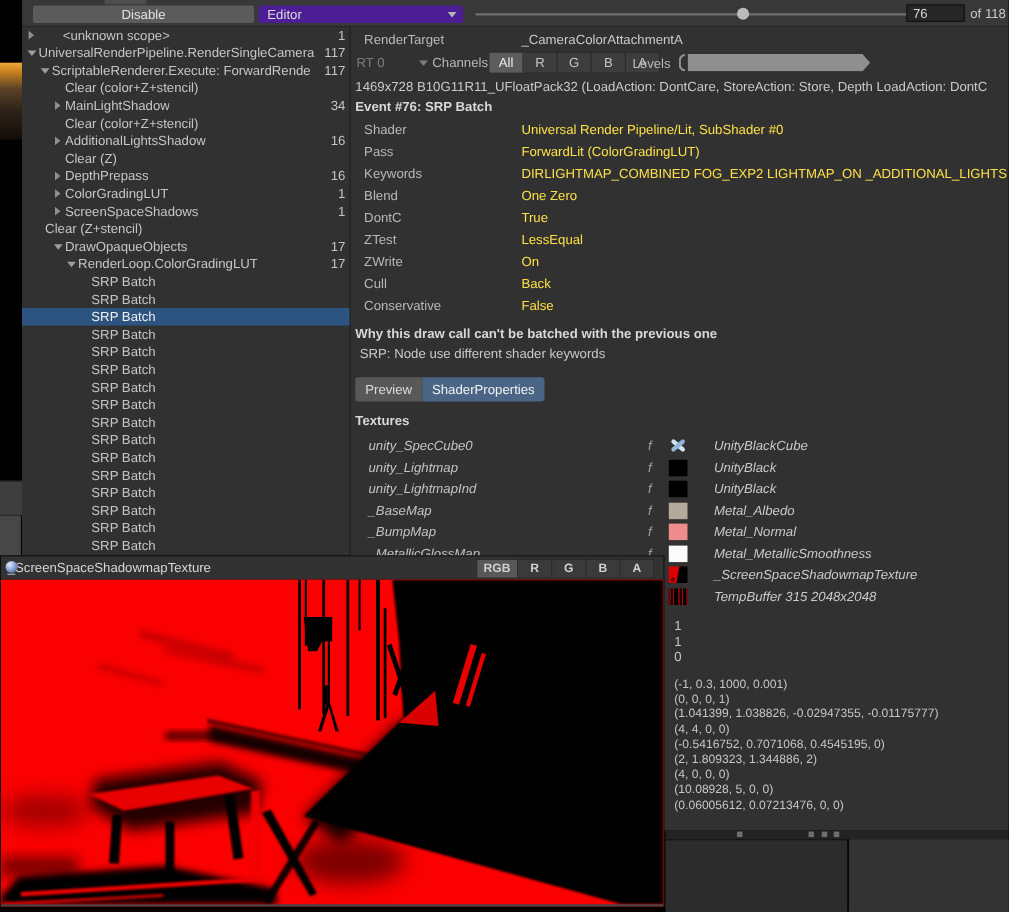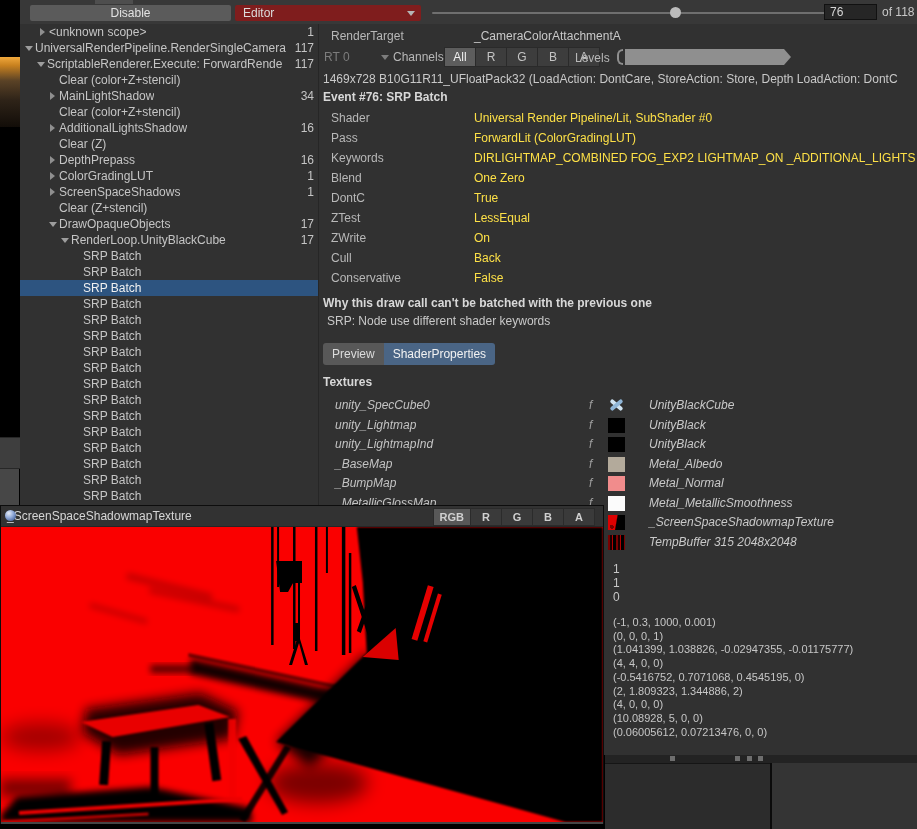--- a/index.html
+++ b/index.html
@@ -12,21 +12,21 @@
   
   #scene-frag{left:0;top:57px;width:20px;height:70px;
     background:linear-gradient(180deg,#f0a83c 0,#c8811f 12%,#5a4226 34%,#2e2318 62%,#120d08 100%);}
   #left-block-a{left:0;top:437px;width:20px;height:30px;background:#3e3e3e;border-top:1px solid #272727;border-bottom:1px solid #272727;}
   #left-block-b{left:0;top:469px;width:19px;height:36px;background:#474747;}
   
   #toolbar{left:20px;top:0;width:897px;height:24px;background:#383838;}
   #tab-notch{left:75px;top:0;width:38px;height:4px;background:#4e4e4e;}
   #disable-btn{left:10px;top:5px;width:201px;height:16px;background:#5b5b5b;border-radius:2px;
     color:#e3e3e3;text-align:center;line-height:16px;cursor:default;}
-  #mode-dd{left:215px;top:5px;width:186px;height:16px;background:#7f1d1d;border-radius:2px;
+  #mode-dd{left:215px;top:5px;width:186px;height:16px;background:#4c1d95;border-radius:2px;
     color:#dcdcdc;line-height:16px;padding-left:8px;box-sizing:border-box;}
   .caret-down{width:0;height:0;border-left:4px solid transparent;border-right:4px solid transparent;
     border-top:5px solid #b5b5b5;}
   #mode-caret{right:6px;top:6px;}
   #event-slider-track{left:412px;top:12px;width:398px;height:2px;background:#6f6f6f;border-radius:1px;}
   #event-slider-handle{left:650px;top:7px;width:11px;height:11px;border-radius:50%;background:#bcbcbc;}
   #event-input{left:804px;top:4px;width:46px;height:14px;background:#262626;border:1px solid #111;
     color:#d6d6d6;font-family:"Liberation Sans",sans-serif;font-size:12px;padding:0 0 0 5px;}
   #event-total{left:862px;top:0;height:24px;line-height:24px;color:#c8c8c8;}
   
@@ -123,21 +123,21 @@
     <span>Editor</span>
     <div class="abs caret-down" id="mode-caret"></div>
   </div>
   <div class="abs" id="event-slider-track"></div>
   <div class="abs" id="event-slider-handle"></div>
   <input class="abs" id="event-input" value="76" style="">
   <div class="abs" id="event-total">of 118</div>
 </div>
 
 <div class="abs" id="tree-panel">
-    <div class="tree-row" style="padding-left: 16px;">
+    <div class="tree-row" style="padding-left: 2px; gap: 22px;">
       <span class="tree-arrow">
         <span class="tri-right"></span>
       </span>
       <span class="tree-label">&lt;unknown scope&gt;</span>
       <span class="tree-count">1</span>
     </div>
     <div class="tree-row" style="padding-left: 2px;">
       <span class="tree-arrow">
         <span class="tri-down"></span>
       </span>
@@ -194,37 +194,37 @@
       <span class="tree-label">ColorGradingLUT</span>
       <span class="tree-count">1</span>
     </div>
     <div class="tree-row" style="padding-left: 26px;">
       <span class="tree-arrow">
         <span class="tri-right"></span>
       </span>
       <span class="tree-label">ScreenSpaceShadows</span>
       <span class="tree-count">1</span>
     </div>
-    <div class="tree-row" style="padding-left: 26px;">
+    <div class="tree-row" style="padding-left: 8px;">
       <span class="tree-arrow"></span>
       <span class="tree-label">Clear (Z+stencil)</span>
       <span class="tree-count"></span>
     </div>
     <div class="tree-row" style="padding-left: 26px;">
       <span class="tree-arrow">
         <span class="tri-down"></span>
       </span>
       <span class="tree-label">DrawOpaqueObjects</span>
       <span class="tree-count">17</span>
     </div>
     <div class="tree-row" style="padding-left: 38px;">
       <span class="tree-arrow">
         <span class="tri-down"></span>
       </span>
-      <span class="tree-label">RenderLoop.UnityBlackCube</span>
+      <span class="tree-label">RenderLoop.ColorGradingLUT</span>
       <span class="tree-count">17</span>
     </div>
     <div class="tree-row" style="padding-left: 50px;">
       <span class="tree-arrow"></span>
       <span class="tree-label">SRP Batch</span>
       <span class="tree-count"></span>
     </div>
     <div class="tree-row" style="padding-left: 50px;">
       <span class="tree-arrow"></span>
       <span class="tree-label">SRP Batch</span>

